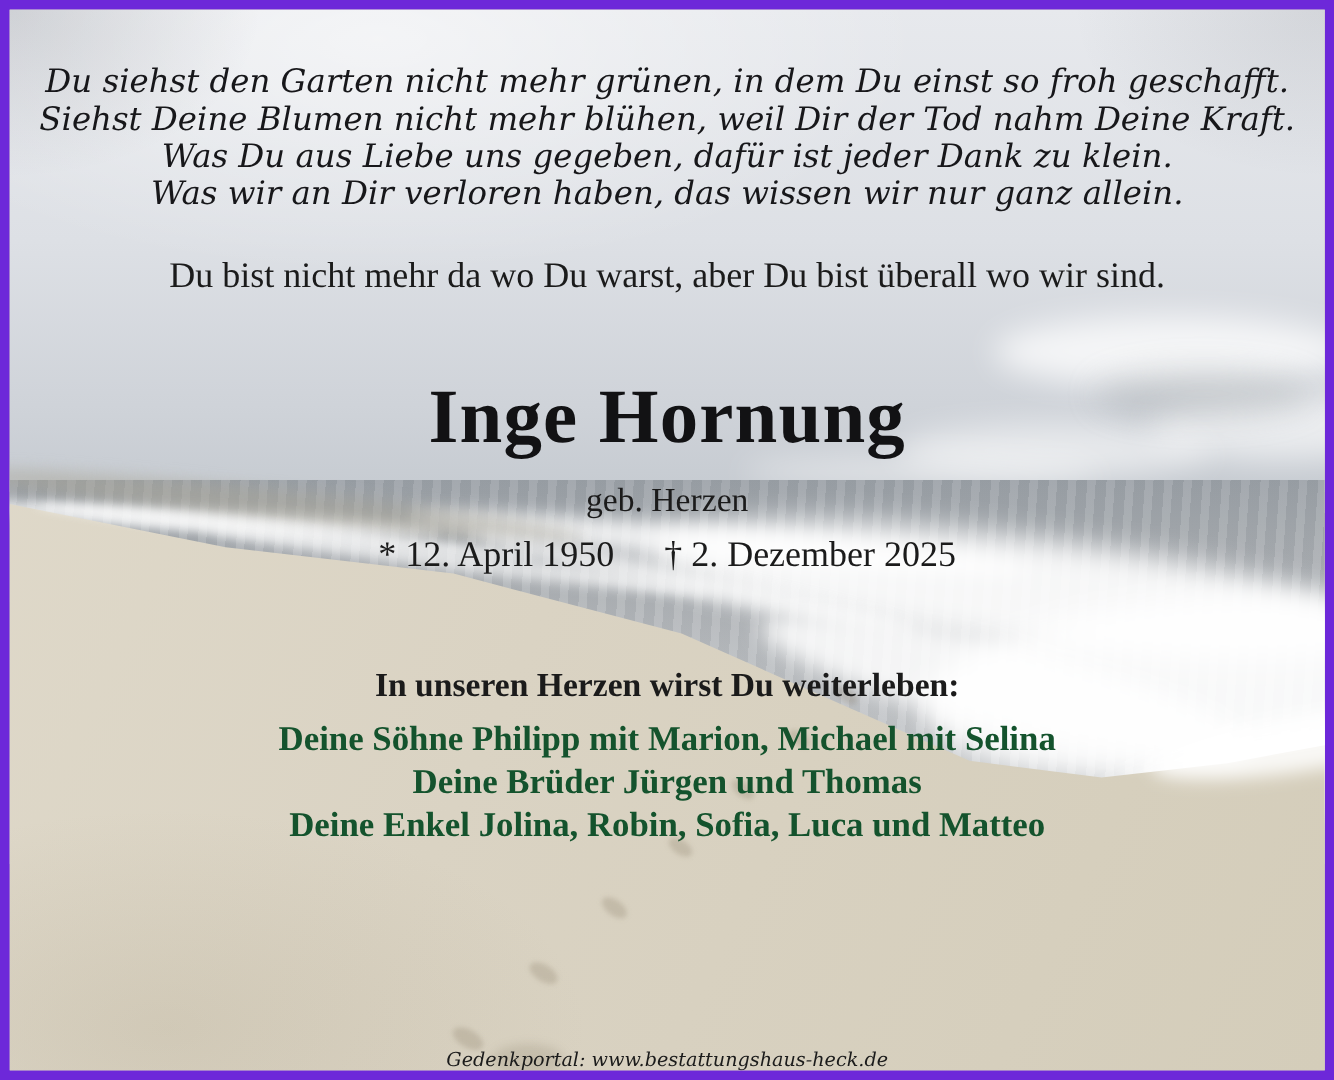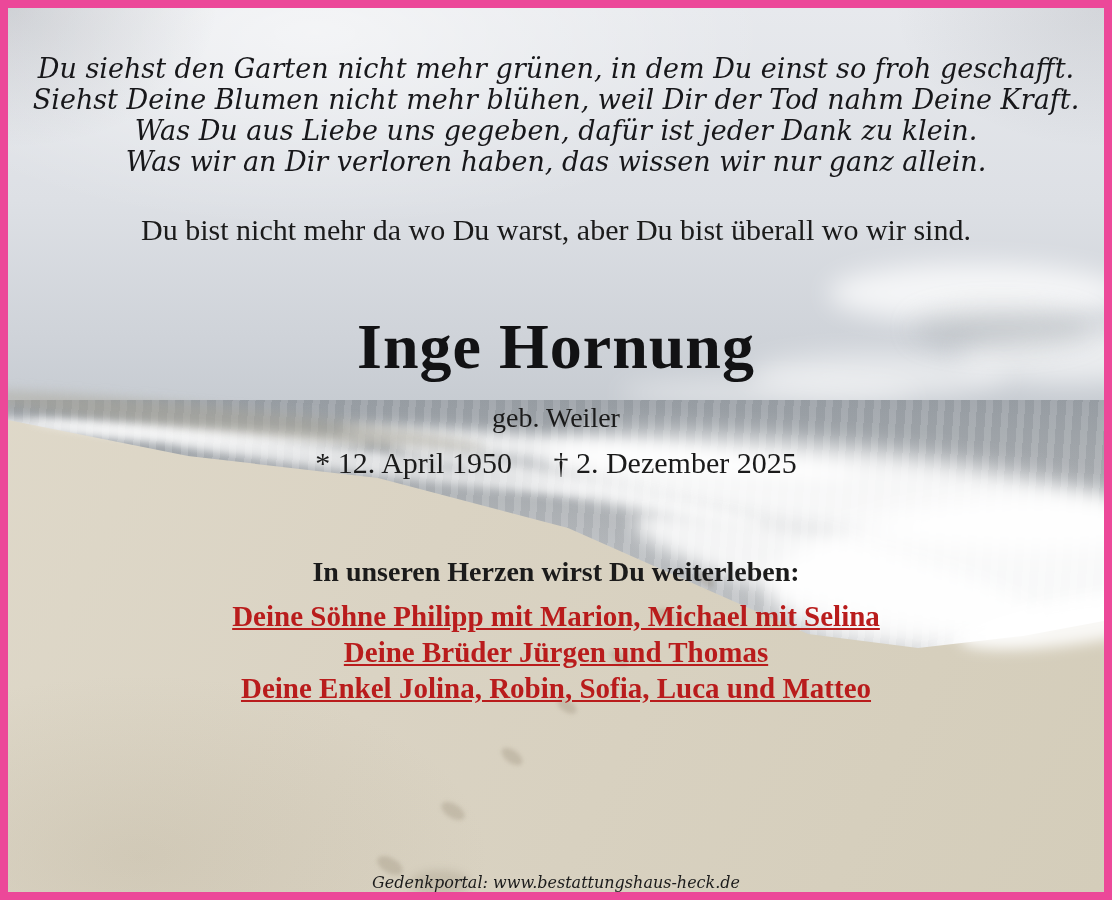--- a/index.html
+++ b/index.html
@@ -1,20 +1,20 @@
 <!DOCTYPE html>
 <html><head>
 <meta charset="utf-8">
 <style>
   html,body{margin:0;padding:0;background:#222;}
   .frame{
     position:relative;
     width:1112px;height:900px;
     box-sizing:border-box;
-    border:8px solid #ec4899;
+    border:8px solid #6d28d9;
     overflow:hidden;
     background:#d9d2c1;
     font-family:"Liberation Serif", serif;
     color:#1b1b1b;
   }
   .scene{position:absolute;inset:0;overflow:hidden;}
   .scene div{position:absolute;}
 
   
   .sky{
@@ -97,21 +97,21 @@
   .name{
     top:302px;
     font-size:64px;line-height:74px;
     font-weight:bold;letter-spacing:1px;
     color:#121214;
   }
   .maiden{top:394px;font-size:28px;line-height:32px;}
   .dates{top:438px;font-size:30px;line-height:34px;}
   .dates .death{margin-left:34px;}
   .intro{top:548px;font-size:28px;line-height:32px;font-weight:bold;}
-  .mourners{top:590px;font-size:29px;line-height:36px;font-weight:bold;color:#b91c1c;text-decoration:underline;}
+  .mourners{top:590px;font-size:29px;line-height:36px;font-weight:bold;color:#14532d;}
   .funeral{top:745px;font-size:30px;line-height:35px;}
   .portal{
     top:861px;
     font-family:"DejaVu Serif","Liberation Serif",serif;
     font-style:italic;font-size:16px;line-height:28px;
   }
 </style>
 </head>
 <body>
 
@@ -159,21 +159,21 @@
       <div>Du siehst den Garten nicht mehr grünen, in dem Du einst so froh geschafft.</div>
       <div>Siehst Deine Blumen nicht mehr blühen, weil Dir der Tod nahm Deine Kraft.</div>
       <div>Was Du aus Liebe uns gegeben, dafür ist jeder Dank zu klein.</div>
       <div>Was wir an Dir verloren haben, das wissen wir nur ganz allein.</div>
     </div>
 
     <div class="epigraph">Du bist nicht mehr da wo Du warst, aber Du bist überall wo wir sind.</div>
 
     <h1 class="name">Inge Hornung</h1>
 
-    <div class="maiden">geb. Weiler</div>
+    <div class="maiden">geb. Herzen</div>
 
     <div class="dates">
       <span class="birth">* 12. April 1950</span>
       <span class="death">† 2. Dezember 2025</span>
     </div>
 
     <div class="intro">In unseren Herzen wirst Du weiterleben:</div>
 
     <div class="mourners">
       <div>Deine Söhne Philipp mit Marion, Michael mit Selina</div>

